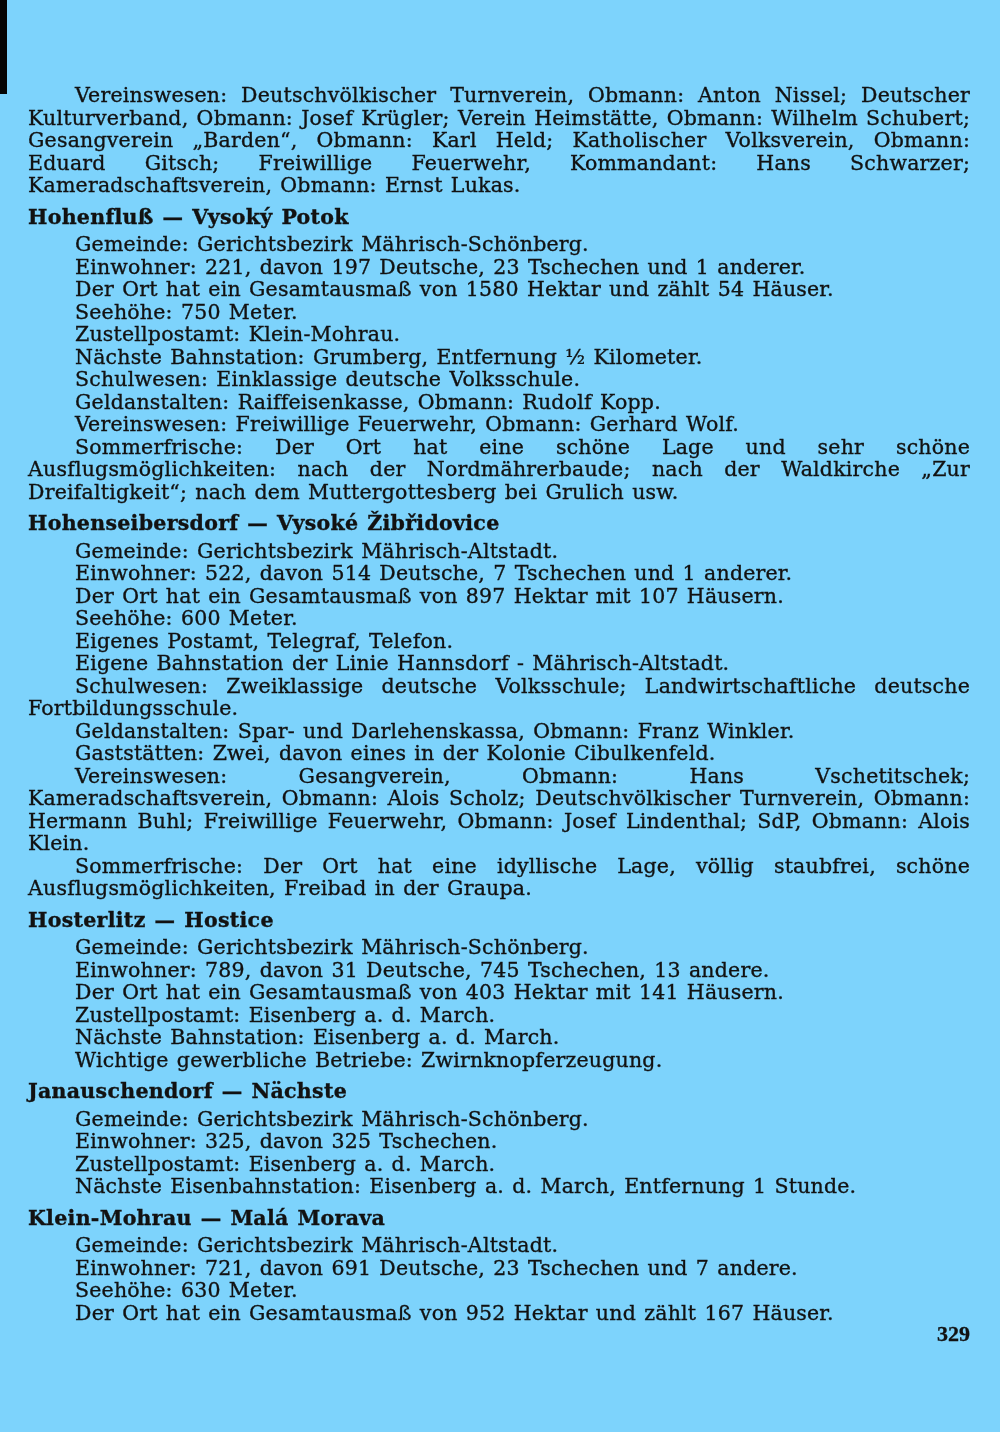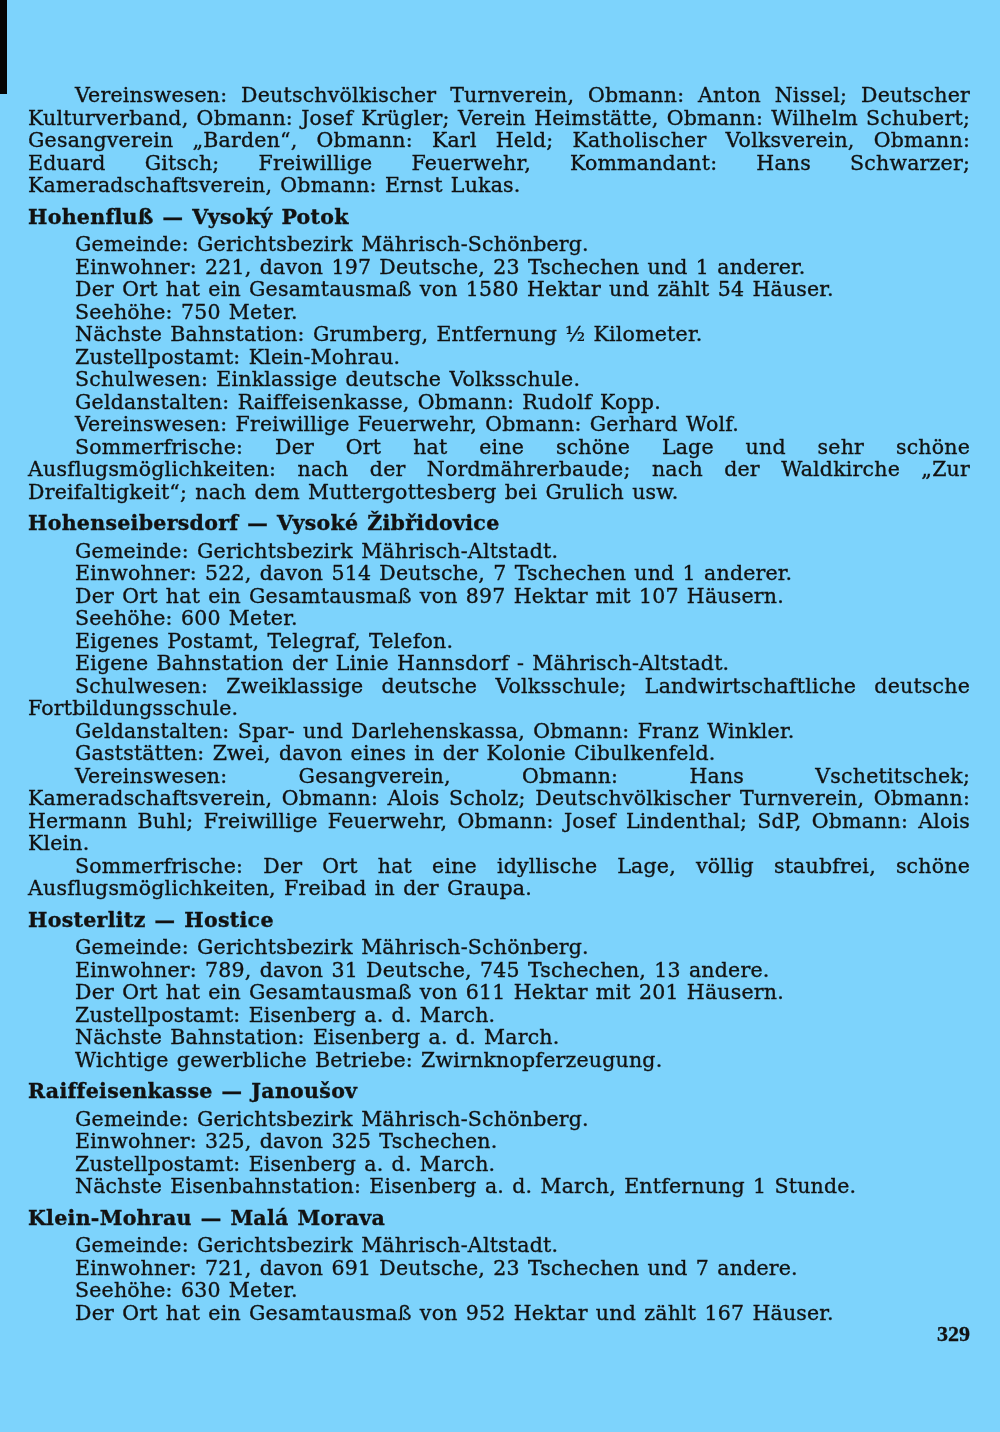--- a/index.html
+++ b/index.html
@@ -67,22 +67,22 @@
 
   <div class="text-block">
 
     <p class="entry">Vereinswesen: Deutschvölkischer Turnverein, Obmann: Anton Nissel; Deutscher Kulturverband, Obmann: Josef Krügler; Verein Heimstätte, Obmann: Wilhelm Schubert; Gesangverein „Barden“, Obmann: Karl Held; Katholischer Volksverein, Obmann: Eduard Gitsch; Freiwillige Feuerwehr, Kommandant: Hans Schwarzer; Kameradschaftsverein, Obmann: Ernst Lukas.</p>
 
     <h2 class="section-heading">Hohenfluß — Vysoký Potok</h2>
     <p class="entry">Gemeinde: Gerichtsbezirk Mährisch-Schönberg.</p>
     <p class="entry">Einwohner: 221, davon 197 Deutsche, 23 Tschechen und 1 anderer.</p>
     <p class="entry">Der Ort hat ein Gesamtausmaß von 1580 Hektar und zählt 54 Häuser.</p>
     <p class="entry">Seehöhe: 750 Meter.</p>
+    <p class="entry">Zustellpostamt: Klein-Mohrau.</p>
     <p class="entry">Nächste Bahnstation: Grumberg, Entfernung ½ Kilometer.</p>
-    <p class="entry">Zustellpostamt: Klein-Mohrau.</p>
     <p class="entry">Schulwesen: Einklassige deutsche Volksschule.</p>
     <p class="entry">Geldanstalten: Raiffeisenkasse, Obmann: Rudolf Kopp.</p>
     <p class="entry">Vereinswesen: Freiwillige Feuerwehr, Obmann: Gerhard Wolf.</p>
     <p class="entry">Sommerfrische: Der Ort hat eine schöne Lage und sehr schöne Ausflugsmöglichkeiten: nach der Nordmährerbaude; nach der Waldkirche „Zur Dreifaltigkeit“; nach dem Muttergottesberg bei Grulich usw.</p>
 
     <h2 class="section-heading">Hohenseibersdorf — Vysoké Žibřidovice</h2>
     <p class="entry">Gemeinde: Gerichtsbezirk Mährisch-Altstadt.</p>
     <p class="entry">Einwohner: 522, davon 514 Deutsche, 7 Tschechen und 1 anderer.</p>
     <p class="entry">Der Ort hat ein Gesamtausmaß von 897 Hektar mit 107 Häusern.</p>
     <p class="entry">Seehöhe: 600 Meter.</p>
@@ -90,26 +90,26 @@
     <p class="entry">Eigene Bahnstation der Linie Hannsdorf - Mährisch-Altstadt.</p>
     <p class="entry">Schulwesen: Zweiklassige deutsche Volksschule; Landwirtschaftliche deutsche Fortbildungsschule.</p>
     <p class="entry">Geldanstalten: Spar- und Darlehenskassa, Obmann: Franz Winkler.</p>
     <p class="entry">Gaststätten: Zwei, davon eines in der Kolonie Cibulkenfeld.</p>
     <p class="entry">Vereinswesen: Gesangverein, Obmann: Hans Vschetitschek; Kameradschaftsverein, Obmann: Alois Scholz; Deutschvölkischer Turnverein, Obmann: Hermann Buhl; Freiwillige Feuerwehr, Obmann: Josef Lindenthal; SdP, Obmann: Alois Klein.</p>
     <p class="entry">Sommerfrische: Der Ort hat eine idyllische Lage, völlig staubfrei, schöne Ausflugsmöglichkeiten, Freibad in der Graupa.</p>
 
     <h2 class="section-heading">Hosterlitz — Hostice</h2>
     <p class="entry">Gemeinde: Gerichtsbezirk Mährisch-Schönberg.</p>
     <p class="entry">Einwohner: 789, davon 31 Deutsche, 745 Tschechen, 13 andere.</p>
-    <p class="entry">Der Ort hat ein Gesamtausmaß von 611 Hektar mit 201 Häusern.</p>
+    <p class="entry">Der Ort hat ein Gesamtausmaß von 403 Hektar mit 141 Häusern.</p>
     <p class="entry">Zustellpostamt: Eisenberg a. d. March.</p>
     <p class="entry">Nächste Bahnstation: Eisenberg a. d. March.</p>
     <p class="entry">Wichtige gewerbliche Betriebe: Zwirnknopferzeugung.</p>
 
-    <h2 class="section-heading">Raiffeisenkasse — Janoušov</h2>
+    <h2 class="section-heading">Janauschendorf — Nächste</h2>
     <p class="entry">Gemeinde: Gerichtsbezirk Mährisch-Schönberg.</p>
     <p class="entry">Einwohner: 325, davon 325 Tschechen.</p>
     <p class="entry">Zustellpostamt: Eisenberg a. d. March.</p>
     <p class="entry">Nächste Eisenbahnstation: Eisenberg a. d. March, Entfernung 1 Stunde.</p>
 
     <h2 class="section-heading">Klein-Mohrau — Malá Morava</h2>
     <p class="entry">Gemeinde: Gerichtsbezirk Mährisch-Altstadt.</p>
     <p class="entry">Einwohner: 721, davon 691 Deutsche, 23 Tschechen und 7 andere.</p>
     <p class="entry">Seehöhe: 630 Meter.</p>
     <p class="entry">Der Ort hat ein Gesamtausmaß von 952 Hektar und zählt 167 Häuser.</p>

